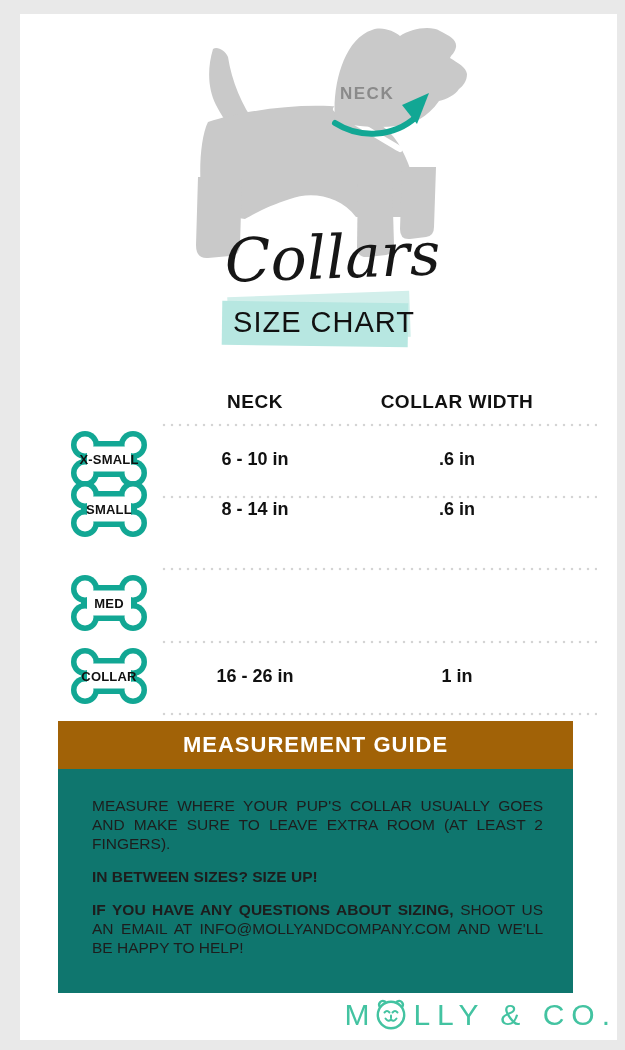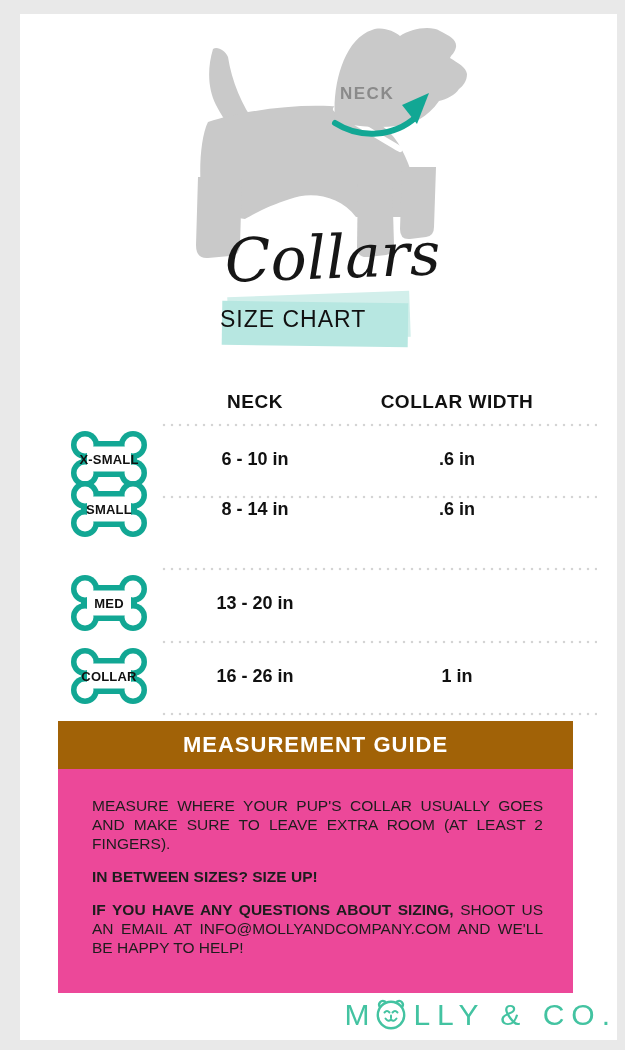--- a/index.html
+++ b/index.html
@@ -17,22 +17,22 @@
   
   .script-title { position:absolute; left:0; right:0; top:208px; text-align:center;
     transform:translateX(14px) rotate(-2deg);
     font-family:"DejaVu Serif", serif; font-style:italic; font-weight:400;
     font-size:60px; color:#161616; z-index:5; }
   .highlight-wrap { position:absolute; left:200px; top:282px; width:195px; height:54px; z-index:3; }
   .highlight-back { position:absolute; left:8px; top:-2px; width:182px; height:46px;
     background:#d2efeb; transform:rotate(-2deg); }
   .highlight-front { position:absolute; left:2px; top:6px; width:186px; height:44px;
     background:#b7e7e1; transform:rotate(0.8deg); }
-  .chart-title { position:absolute; left:0; top:10px; width:100%; text-align:left;
-    font-size:23px; font-weight:400; letter-spacing:1px; color:#111111; }
+  .chart-title { position:absolute; left:0; top:10px; width:100%; text-align:right;
+    font-size:29px; font-weight:400; letter-spacing:1px; color:#111111; }
 
   
   .col-head { position:absolute; font-size:19px; font-weight:bold; letter-spacing:0.5px;
     color:#111111; text-align:center; top:377px; }
   .col-head.neck  { left:140px; width:190px; }
   .col-head.width { left:330px; width:214px; }
 
   .dots { position:absolute; left:140px; width:437px; height:4px;
     background-image:radial-gradient(circle, #d4d4d4 1.4px, transparent 1.6px);
     background-size:8px 4px; background-repeat:repeat-x; }
@@ -45,21 +45,21 @@
   .cell { position:absolute; top:0; height:62px; line-height:62px; text-align:center;
     font-size:18px; font-weight:bold; color:#111111; }
   .cell.neck  { left:140px; width:190px; }
   .cell.width { left:330px; width:214px; }
 
   
   .guide-banner { position:absolute; left:38px; top:707px; width:515px; height:48px;
     background:#a16207; display:flex; align-items:center; justify-content:center; }
   .guide-banner .txt { color:#ffffff; font-size:22px; font-weight:bold; letter-spacing:1px; }
   .guide-body { position:absolute; left:38px; top:755px; width:515px; height:224px;
-    background:#ec4899; padding:27px 30px 0 34px; }
+    background:#0f766e; padding:27px 30px 0 34px; }
   .guide-body p { font-size:15.5px; line-height:19px; color:#1d1d1d;
     text-align:justify; margin-bottom:14px; }
   .guide-body p.bold, .guide-body .bold { font-weight:bold; }
 
   
   .logo { position:absolute; left:0; right:0; top:982px; text-align:right;
     color:#43c3a1; font-size:30px; letter-spacing:7px; white-space:nowrap; }
   .logo .dogface { display:inline-block; vertical-align:-7px; margin:0 4px 0 -3px; }
 </style>
 </head>
@@ -166,21 +166,20 @@
         <g fill="#ffffff">
           <circle cx="23" cy="17" r="8.5"></circle>
             <circle cx="23" cy="45" r="8.5"></circle>
           <circle cx="71" cy="17" r="8.5"></circle>
             <circle cx="71" cy="45" r="8.5"></circle>
           <rect x="25" y="18.5" width="44" height="25"></rect>
         </g>
       </svg>
       <div class="bone-label">MED</div>
     </div>
-    <div class="cell neck">13 - 20 in</div>
   </div>
 
   <div class="size-row" style="top:631px">
     <div class="bone">
       <svg viewBox="0 0 94 62" width="94" height="62">
         <g fill="#12a794">
           <circle cx="23" cy="17" r="14"></circle>
             <circle cx="23" cy="45" r="14"></circle>
           <circle cx="71" cy="17" r="14"></circle>
             <circle cx="71" cy="45" r="14"></circle>

